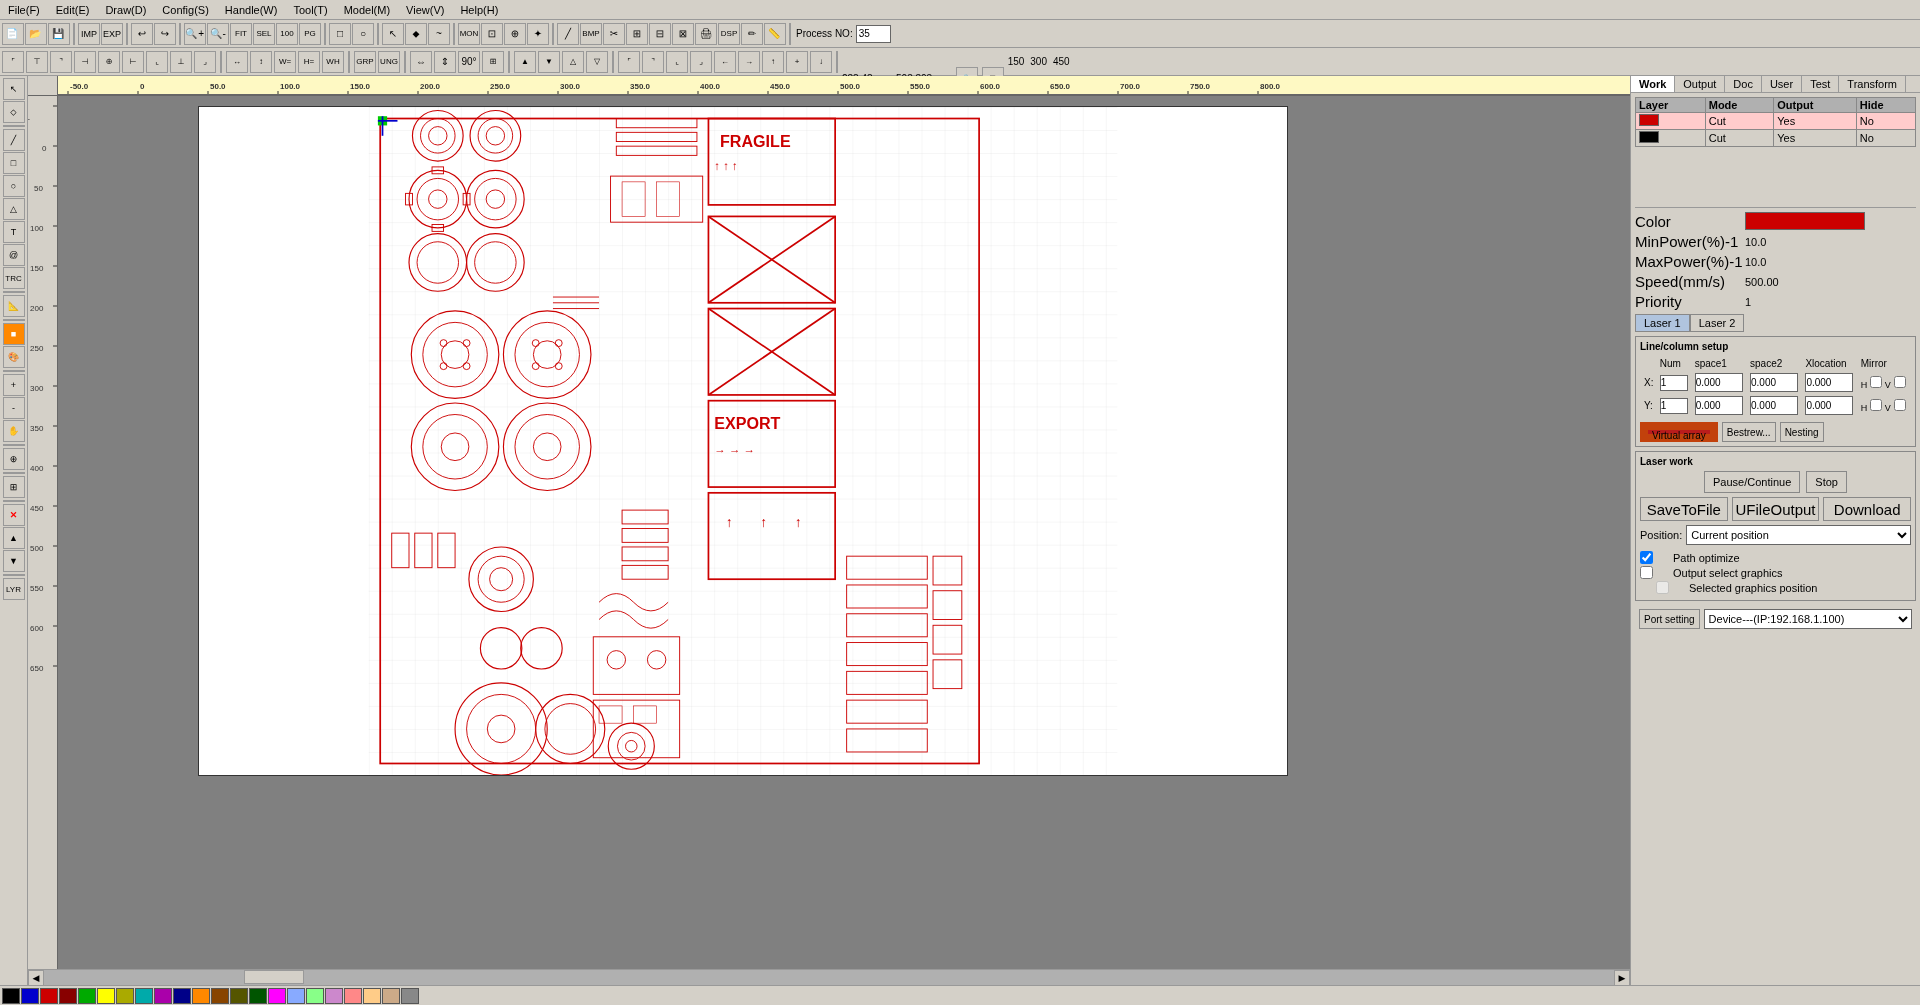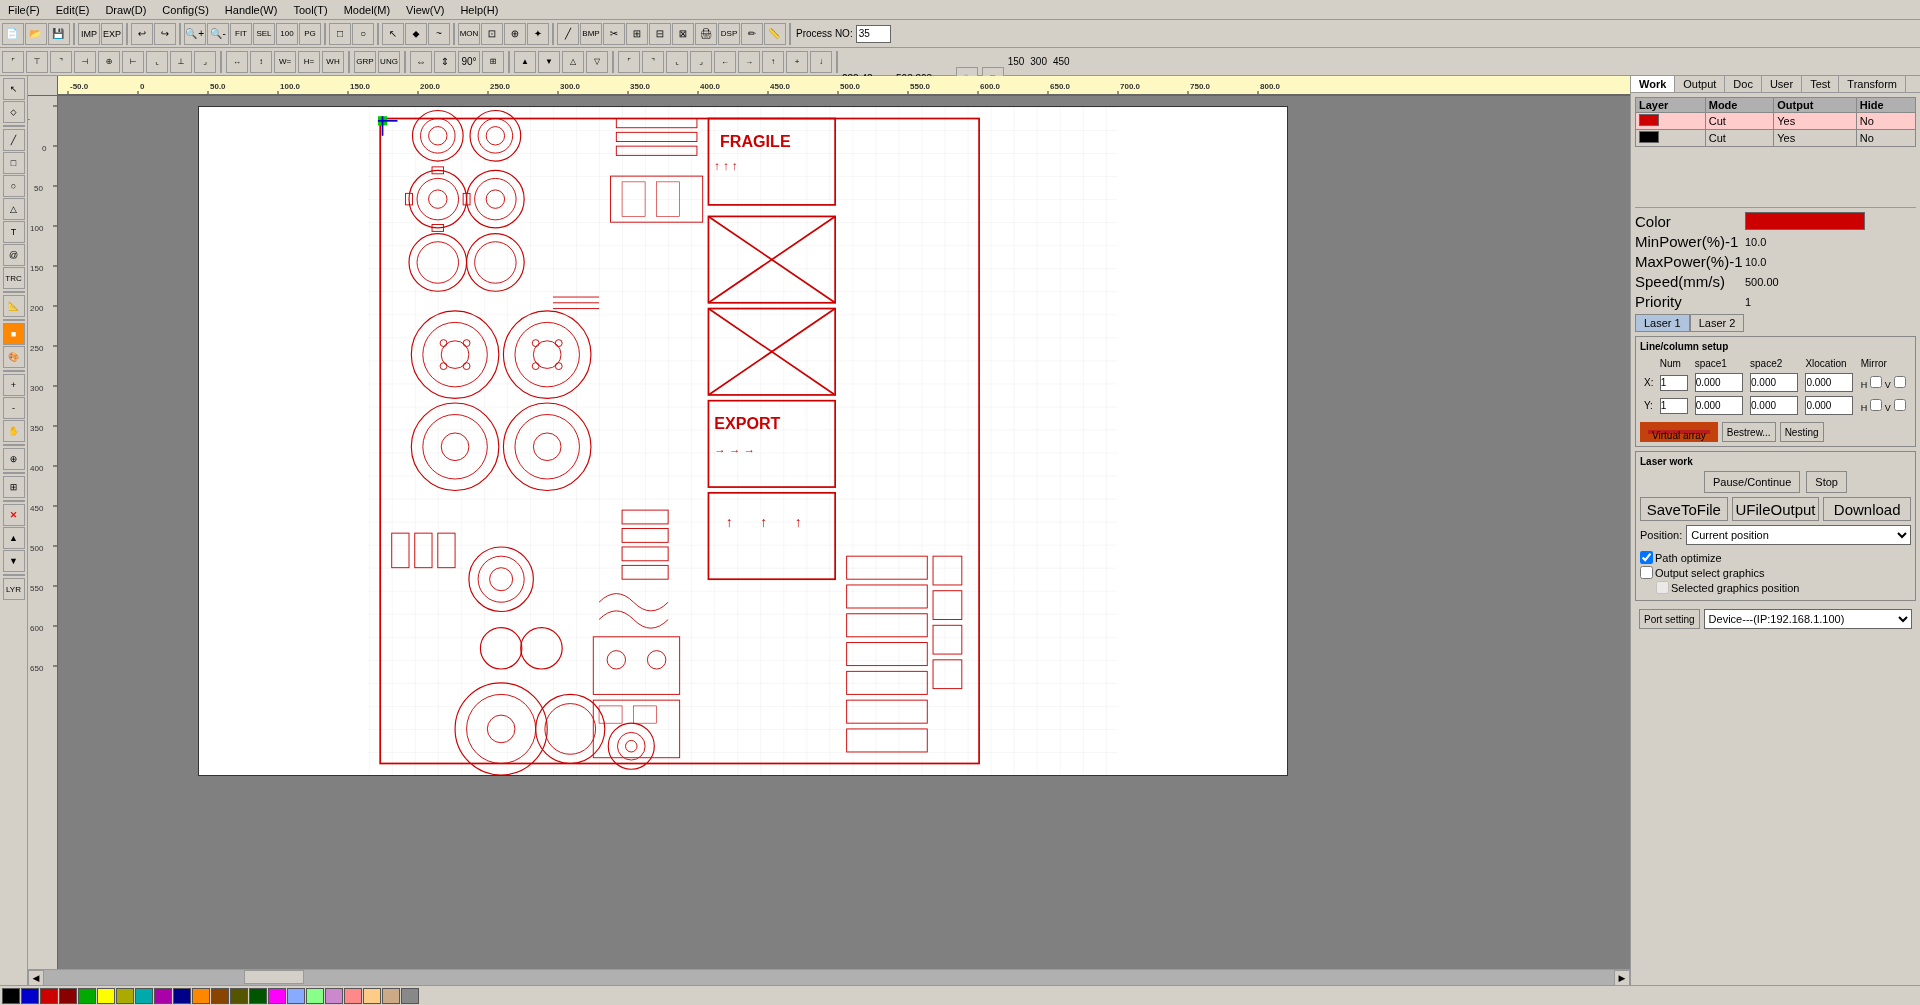--- a/index.html
+++ b/index.html
@@ -57,21 +57,21 @@
     
     .section-box { border: 1px solid #888; padding: 4px; margin: 4px 0; background: #d4d0c8; }
     .section-title { font-size: 10px; font-weight: bold; margin-bottom: 3px; }
     .setup-table { width: 100%; font-size: 10px; }
     .setup-table td { padding: 1px 2px; }
     .small-input { width: 48px; height: 19px; font-size: 10px; border: 1px solid #666; background: #fff; }
     .small-input-num { width: 28px; height: 16px; font-size: 10px; border: 1px solid #666; background: #fff; }
     .small-btn { height: 20px; padding: 0 4px; font-size: 10px; cursor: pointer; background: #d4d0c8; border: 1px solid #888; }
     .active-btn { background: #b91c1c; border: 8px solid #c2410c; }
     .h-v-label { font-size: 9px; }
-    .checkbox-row { display: flex; align-items: center; gap: 2px; font-size: 11px; margin: 2px 0; }
+    .checkbox-row { display: flex; align-items: center; gap: 20px; font-size: 11px; margin: 2px 0; }
 
     
     .laser-section { border: 1px solid #888; padding: 4px; margin: 4px 0; background: #d4d0c8; }
     .laser-title { font-size: 10px; font-weight: bold; margin-bottom: 4px; }
     .laser-btn { height: 22px; padding: 0 8px; font-size: 11px; cursor: pointer; background: #d4d0c8; border: 1px solid #888; }
     .laser-main-btn { flex: 1; height: 24px; font-size: 15px; cursor: pointer; background: #d4d0c8; border: 1px solid #888; }
     .pos-select { height: 20px; font-size: 11px; border: 1px solid #666; background: #fff; flex: 1; }
     .device-select { height: 20px; font-size: 11px; border: 1px solid #666; background: #fff; flex: 1; }
 
     

